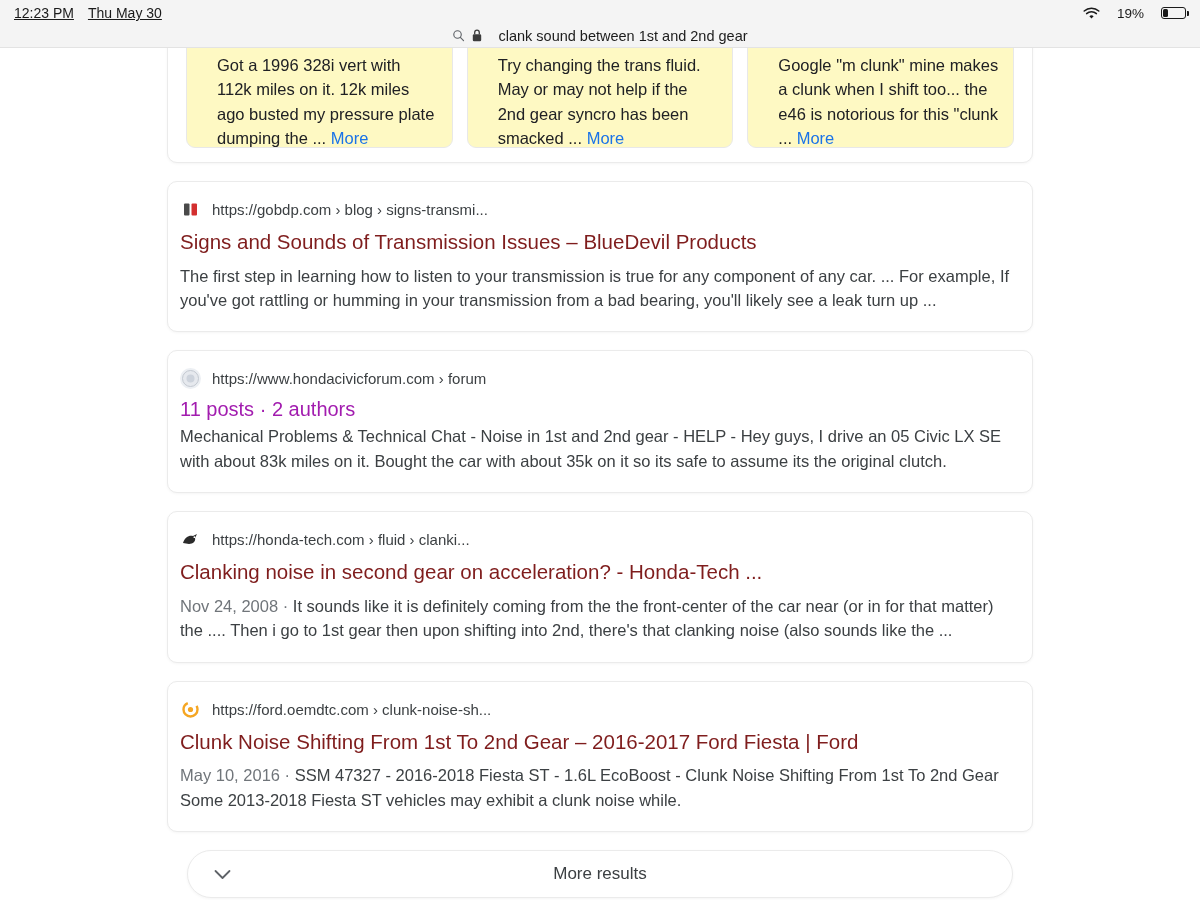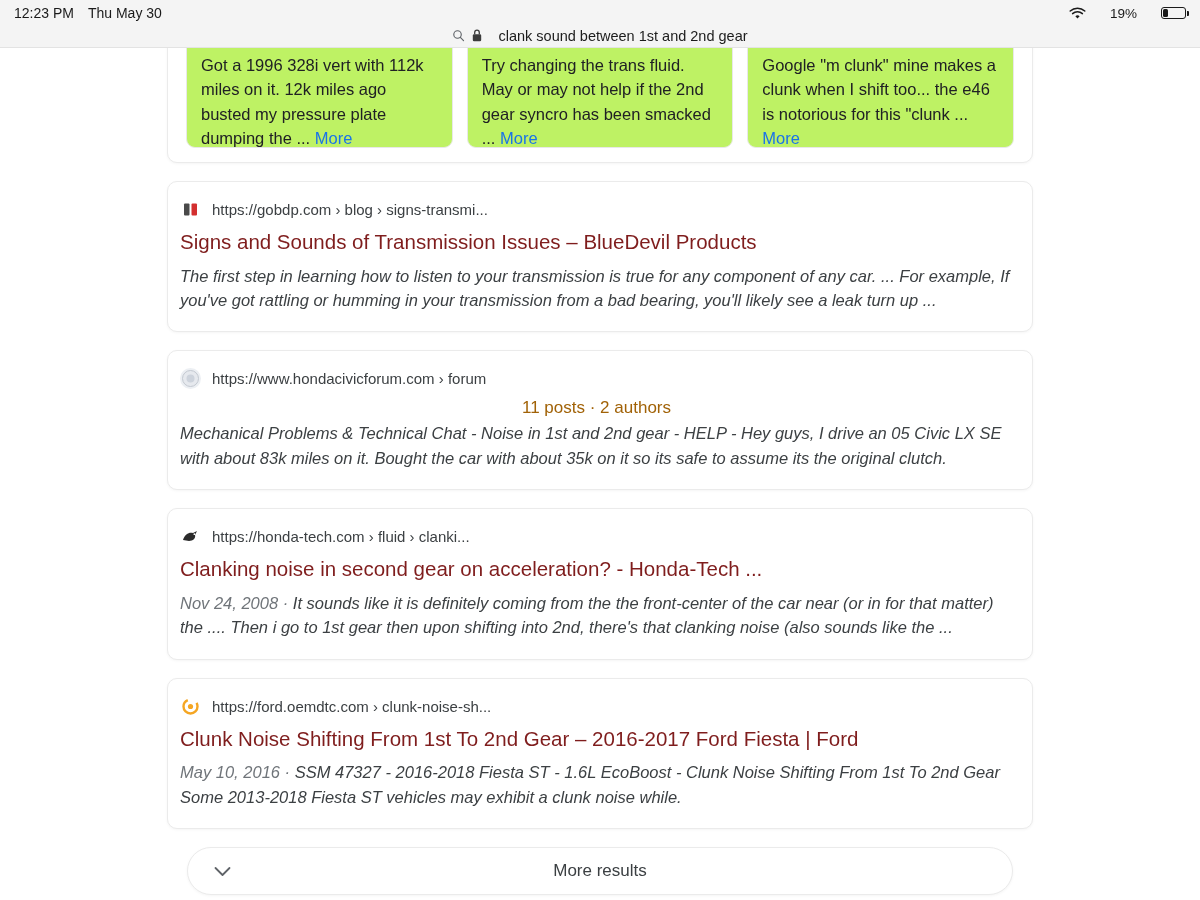--- a/index.html
+++ b/index.html
@@ -14,24 +14,24 @@
   .statusbar {
     height: 26px;
     background: #f4f4f4;
     display: flex;
     align-items: center;
     padding: 0 14px;
     font-size: 14px;
     color: #1a1a1a;
     position: relative;
   }
-  .status-left { display: flex; align-items: center; gap: 14px; font-weight: 500; }
+  .status-left { display: flex; align-items: center; gap: 14px; font-weight: 500; text-decoration: underline; }
   .status-right {
     margin-left: auto;
-    display: flex; align-items: center; gap: 24px;
+    display: flex; align-items: center; gap: 17px;
     font-size: 13.5px;
   }
   .wifi-glyph { font-size: 13px; letter-spacing: -.5px; }
   .battery {
     width: 25px; height: 12px;
     border: 1.3px solid #1a1a1a;
     border-radius: 3px;
     position: relative;
     display: inline-block;
   }
@@ -103,25 +103,25 @@
   .carousel-inner {
     display: flex;
     gap: 14px;
     padding: 14px 18px;
     width: 100%;
   }
   .snippet {
     flex: 1 1 0;
     border: 1px solid #e8e8e8;
     border-radius: 9px;
-    padding: 13px 14px 12px 14px;
+    padding: 13px 14px 12px 30px;
     font-size: 16.5px;
     line-height: 1.47;
     color: #202124;
-    background: #bef264;
+    background: #fef9c3;
     overflow: hidden;
   }
   .snippet .more { color: #1a73e8; }
 
   .res-head {
     display: flex;
     align-items: center;
     gap: 11px;
     margin-bottom: 9px;
   }
@@ -145,30 +145,28 @@
     text-overflow: ellipsis;
   }
   .title {
     font-size: 20.5px;
     line-height: 1.3;
     color: #7f1d1d;
     margin-bottom: 8px;
     font-weight: 400;
   }
   .meta {
-    font-size: 17px;
-    color: #a16207;
+    font-size: 20px;
+    color: #a21caf;
     margin-bottom: 3px;
-    text-align: center;
   }
   .desc {
     font-size: 16.5px;
     line-height: 1.48;
     color: #3c4043;
-    font-style: italic;
   }
   .desc .date { color: #70757a; }
 
   .more-results {
     width: 826px;
     margin: 8px auto 0 auto;
     height: 48px;
     border: 1px solid #ebebeb;
     border-radius: 26px;
     background: #fff;

